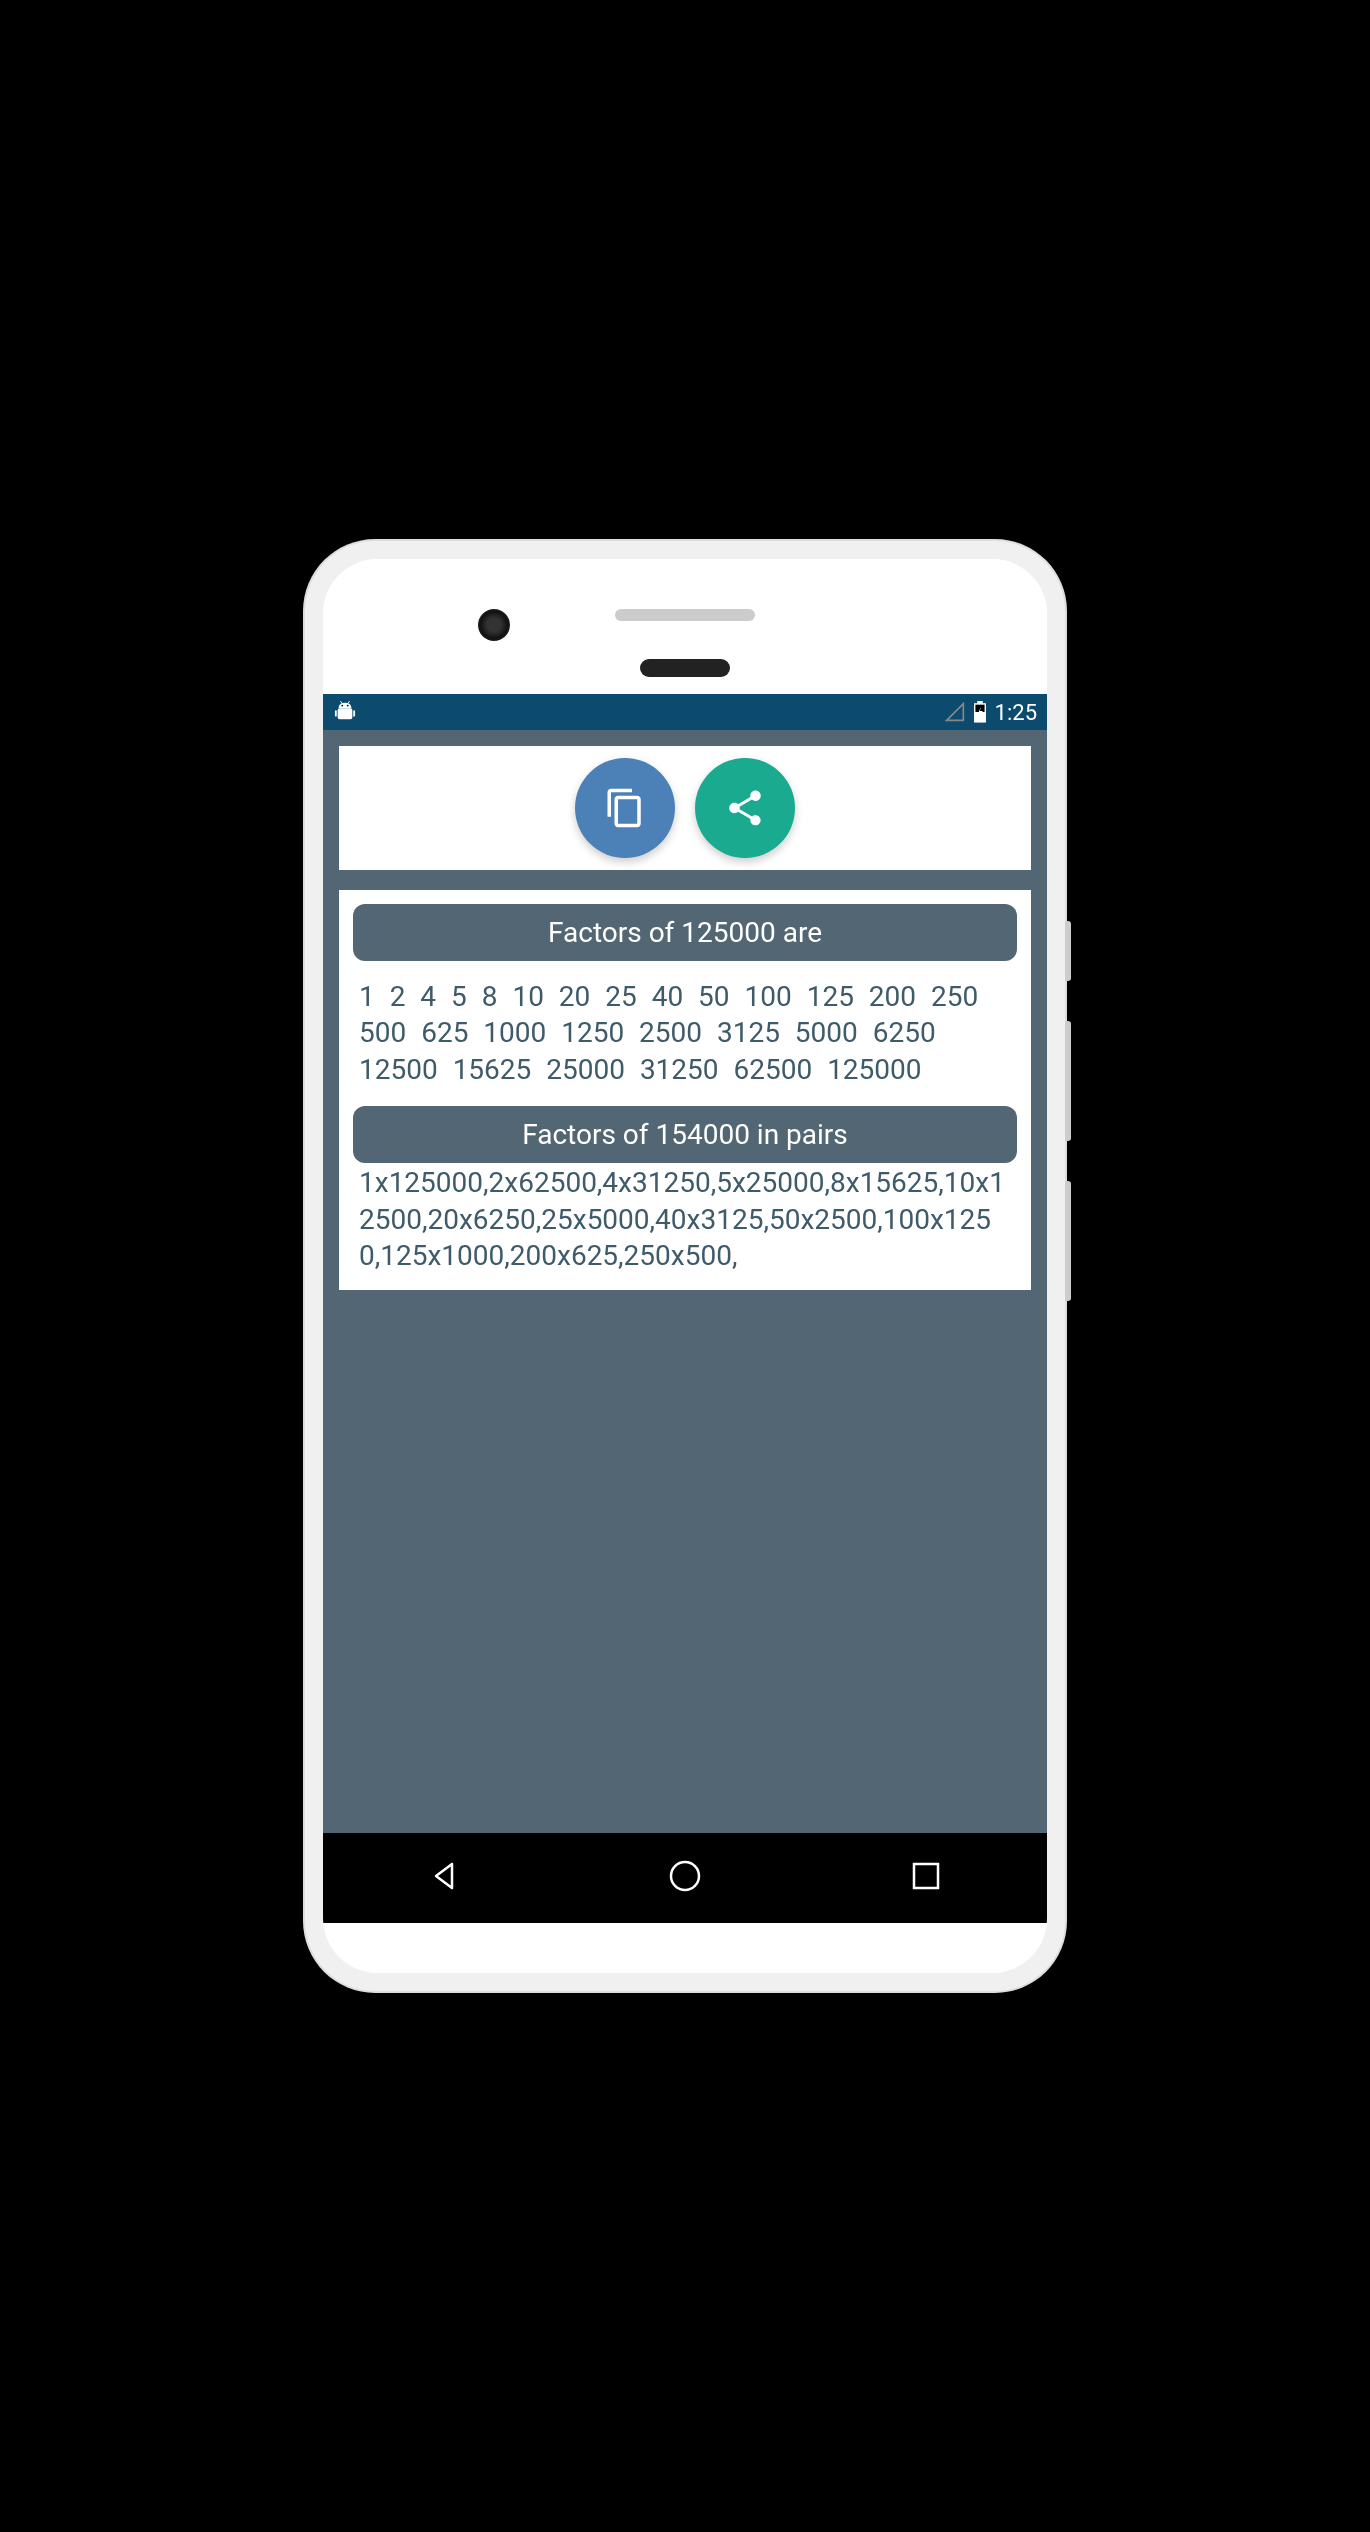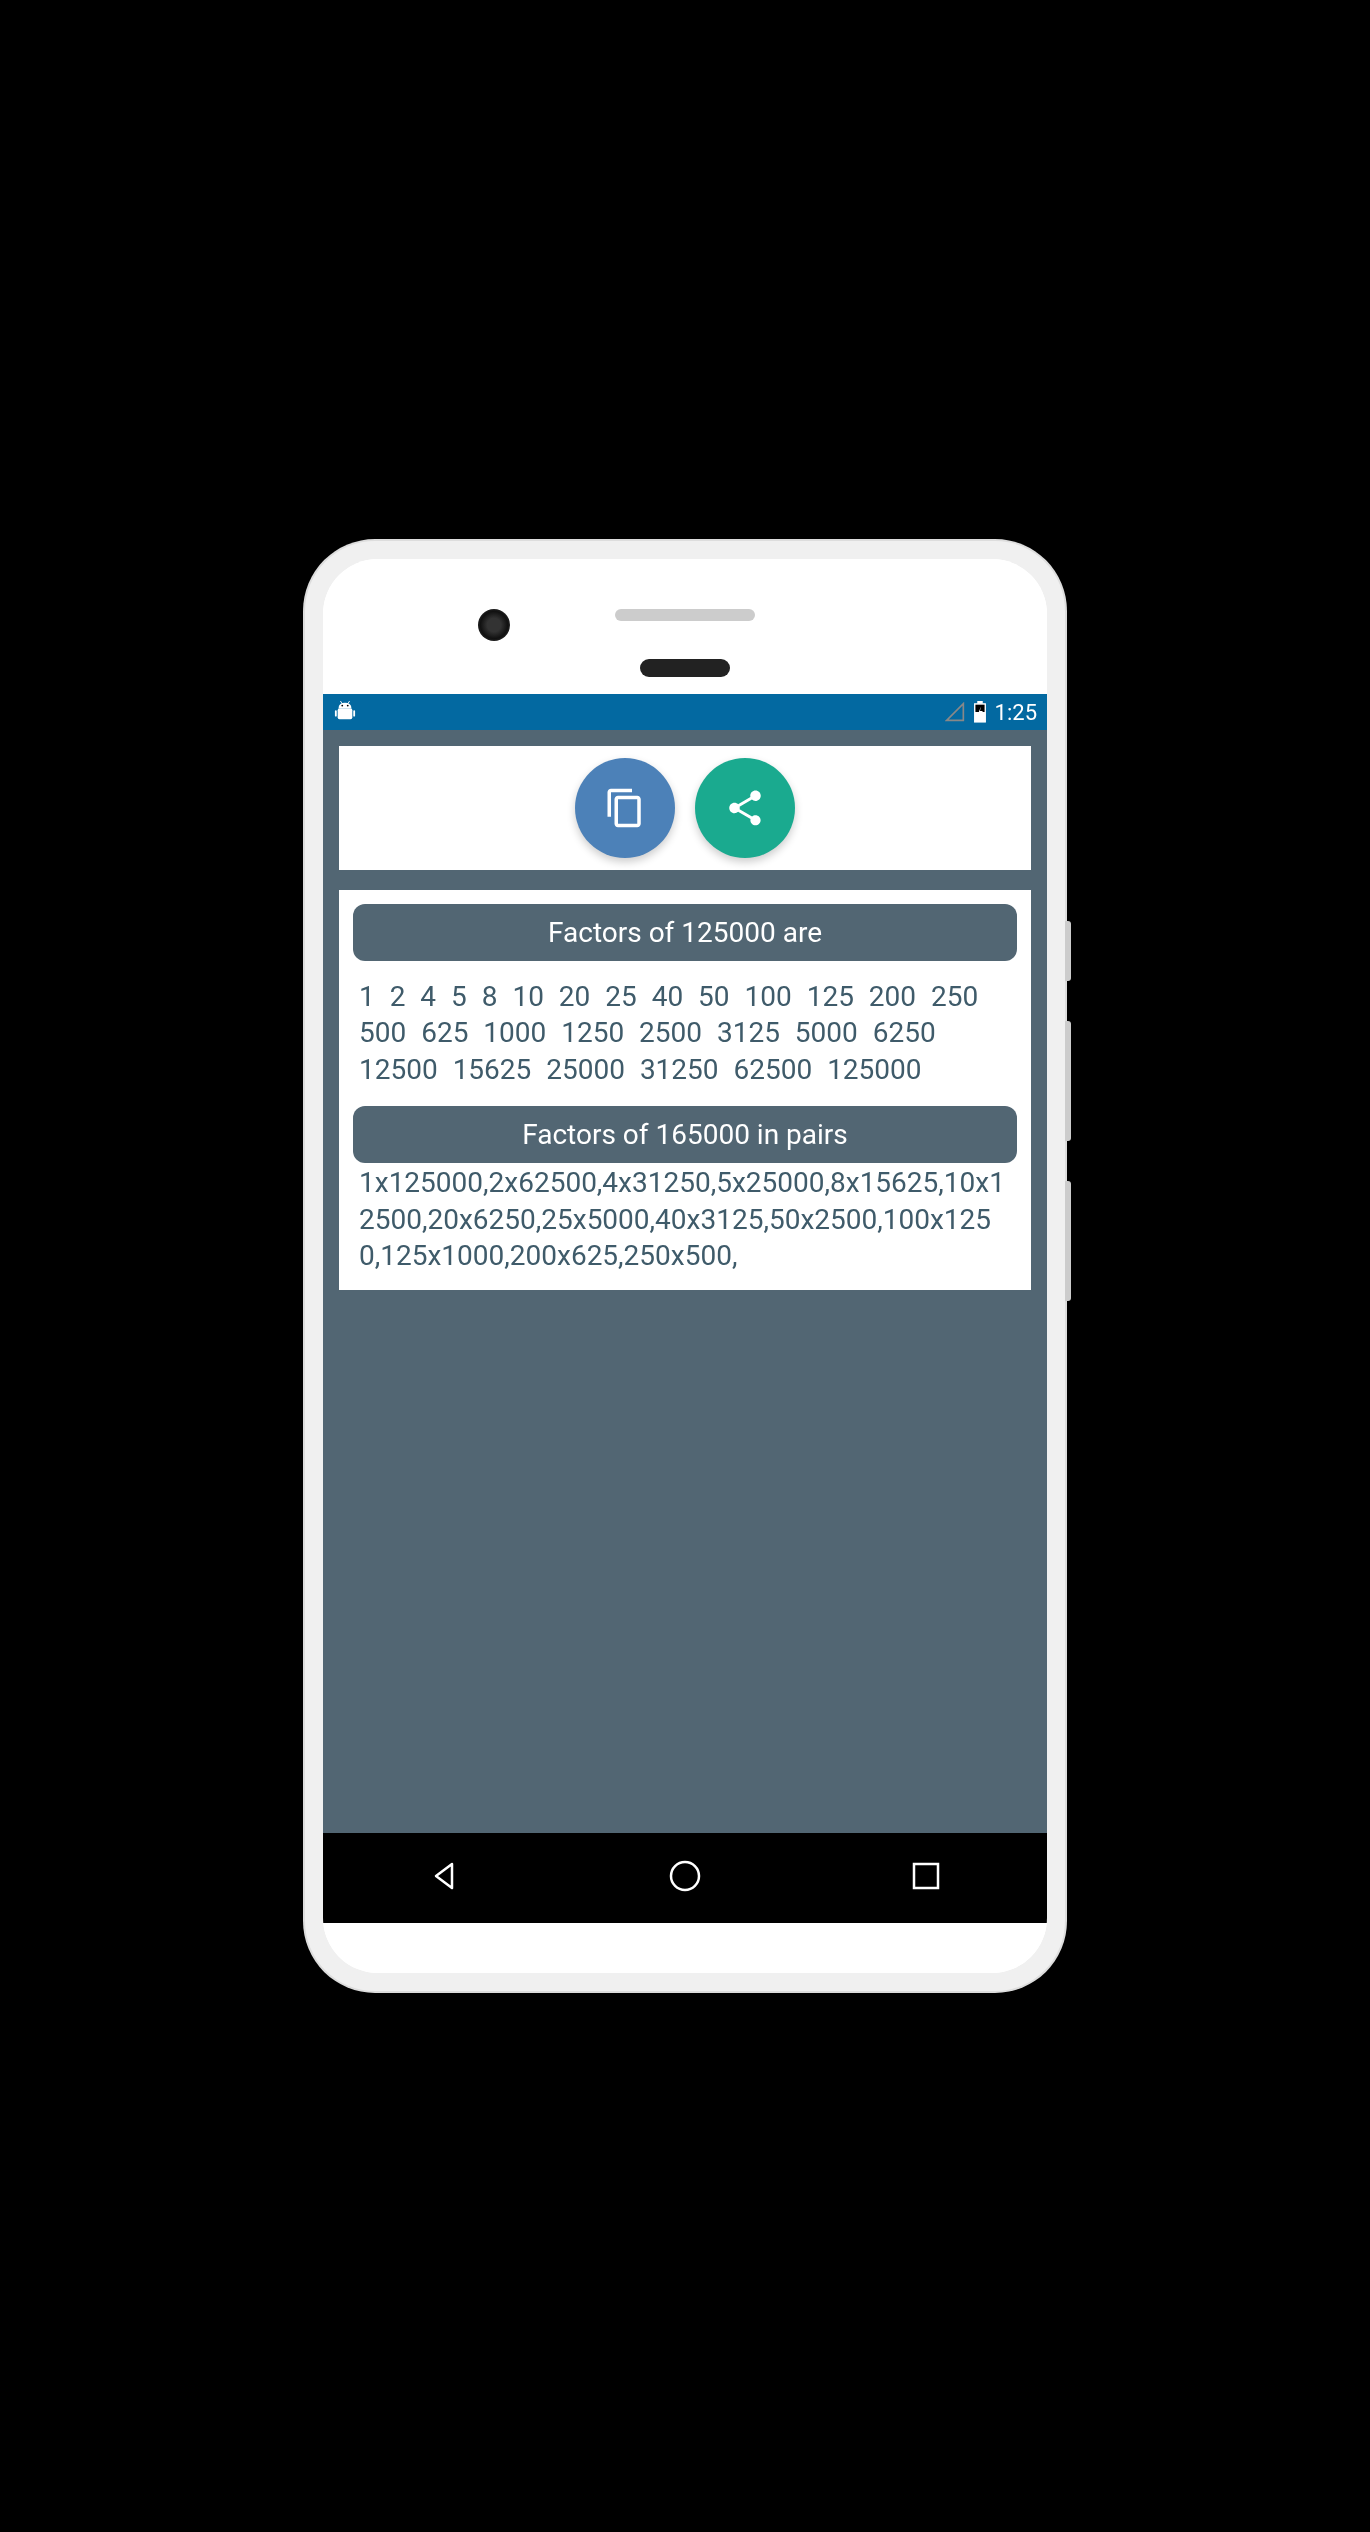--- a/index.html
+++ b/index.html
@@ -68,21 +68,21 @@
   position: absolute;
   top: 100px;
   width: 90px;
   height: 18px;
   background: #222;
   border-radius: 10px;
 }
 
 .status-bar {
   height: 36px;
-  background: #0369a1;
+  background: #0c4a6e;
   display: flex;
   align-items: center;
   color: #fff;
   padding: 0 10px;
   font-size: 22px;
 }
 
 .status-left {
   display: flex;
   align-items: center;
@@ -288,21 +288,21 @@
         <div class="fab fab-share">
           <svg viewBox="0 0 24 24">
             <path d="M18 16.08c-.76 0-1.44.3-1.96.77L8.91 12.7c.05-.23.09-.46.09-.7s-.04-.47-.09-.7l7.05-4.11c.54.5 1.25.81 2.04.81 1.66 0 3-1.34 3-3s-1.34-3-3-3-3 1.34-3 3c0 .24.04.47.09.7L8.04 9.81C7.5 9.31 6.79 9 6 9c-1.66 0-3 1.34-3 3s1.34 3 3 3c.79 0 1.5-.31 2.04-.81l7.12 4.16c-.05.21-.08.43-.08.65 0 1.61 1.31 2.92 2.92 2.92 1.61 0 2.92-1.31 2.92-2.92s-1.31-2.92-2.92-2.92z"></path>
           </svg>
         </div>
       </div>
 
       <div class="card">
         <div class="section-header">Factors of 125000 are</div>
         <div class="factors-text">1  2  4  5  8  10  20  25  40  50  100  125  200  250  500  625  1000  1250  2500  3125  5000  6250  12500  15625  25000  31250  62500  125000</div>
-        <div class="section-header">Factors of 165000 in pairs</div>
+        <div class="section-header">Factors of 154000 in pairs</div>
         <div class="pairs-text">1x125000,2x62500,4x31250,5x25000,8x15625,10x12500,20x6250,25x5000,40x3125,50x2500,100x1250,125x1000,200x625,250x500,</div>
       </div>
 
     </div>
 
     <div class="nav-bar">
       <div class="nav-btn">
         <svg viewBox="0 0 40 40">
           <path d="M28 8 L12 20 L28 32 Z" fill="none" stroke="#fff" stroke-width="2.5" stroke-linejoin="round"></path>
         </svg>

